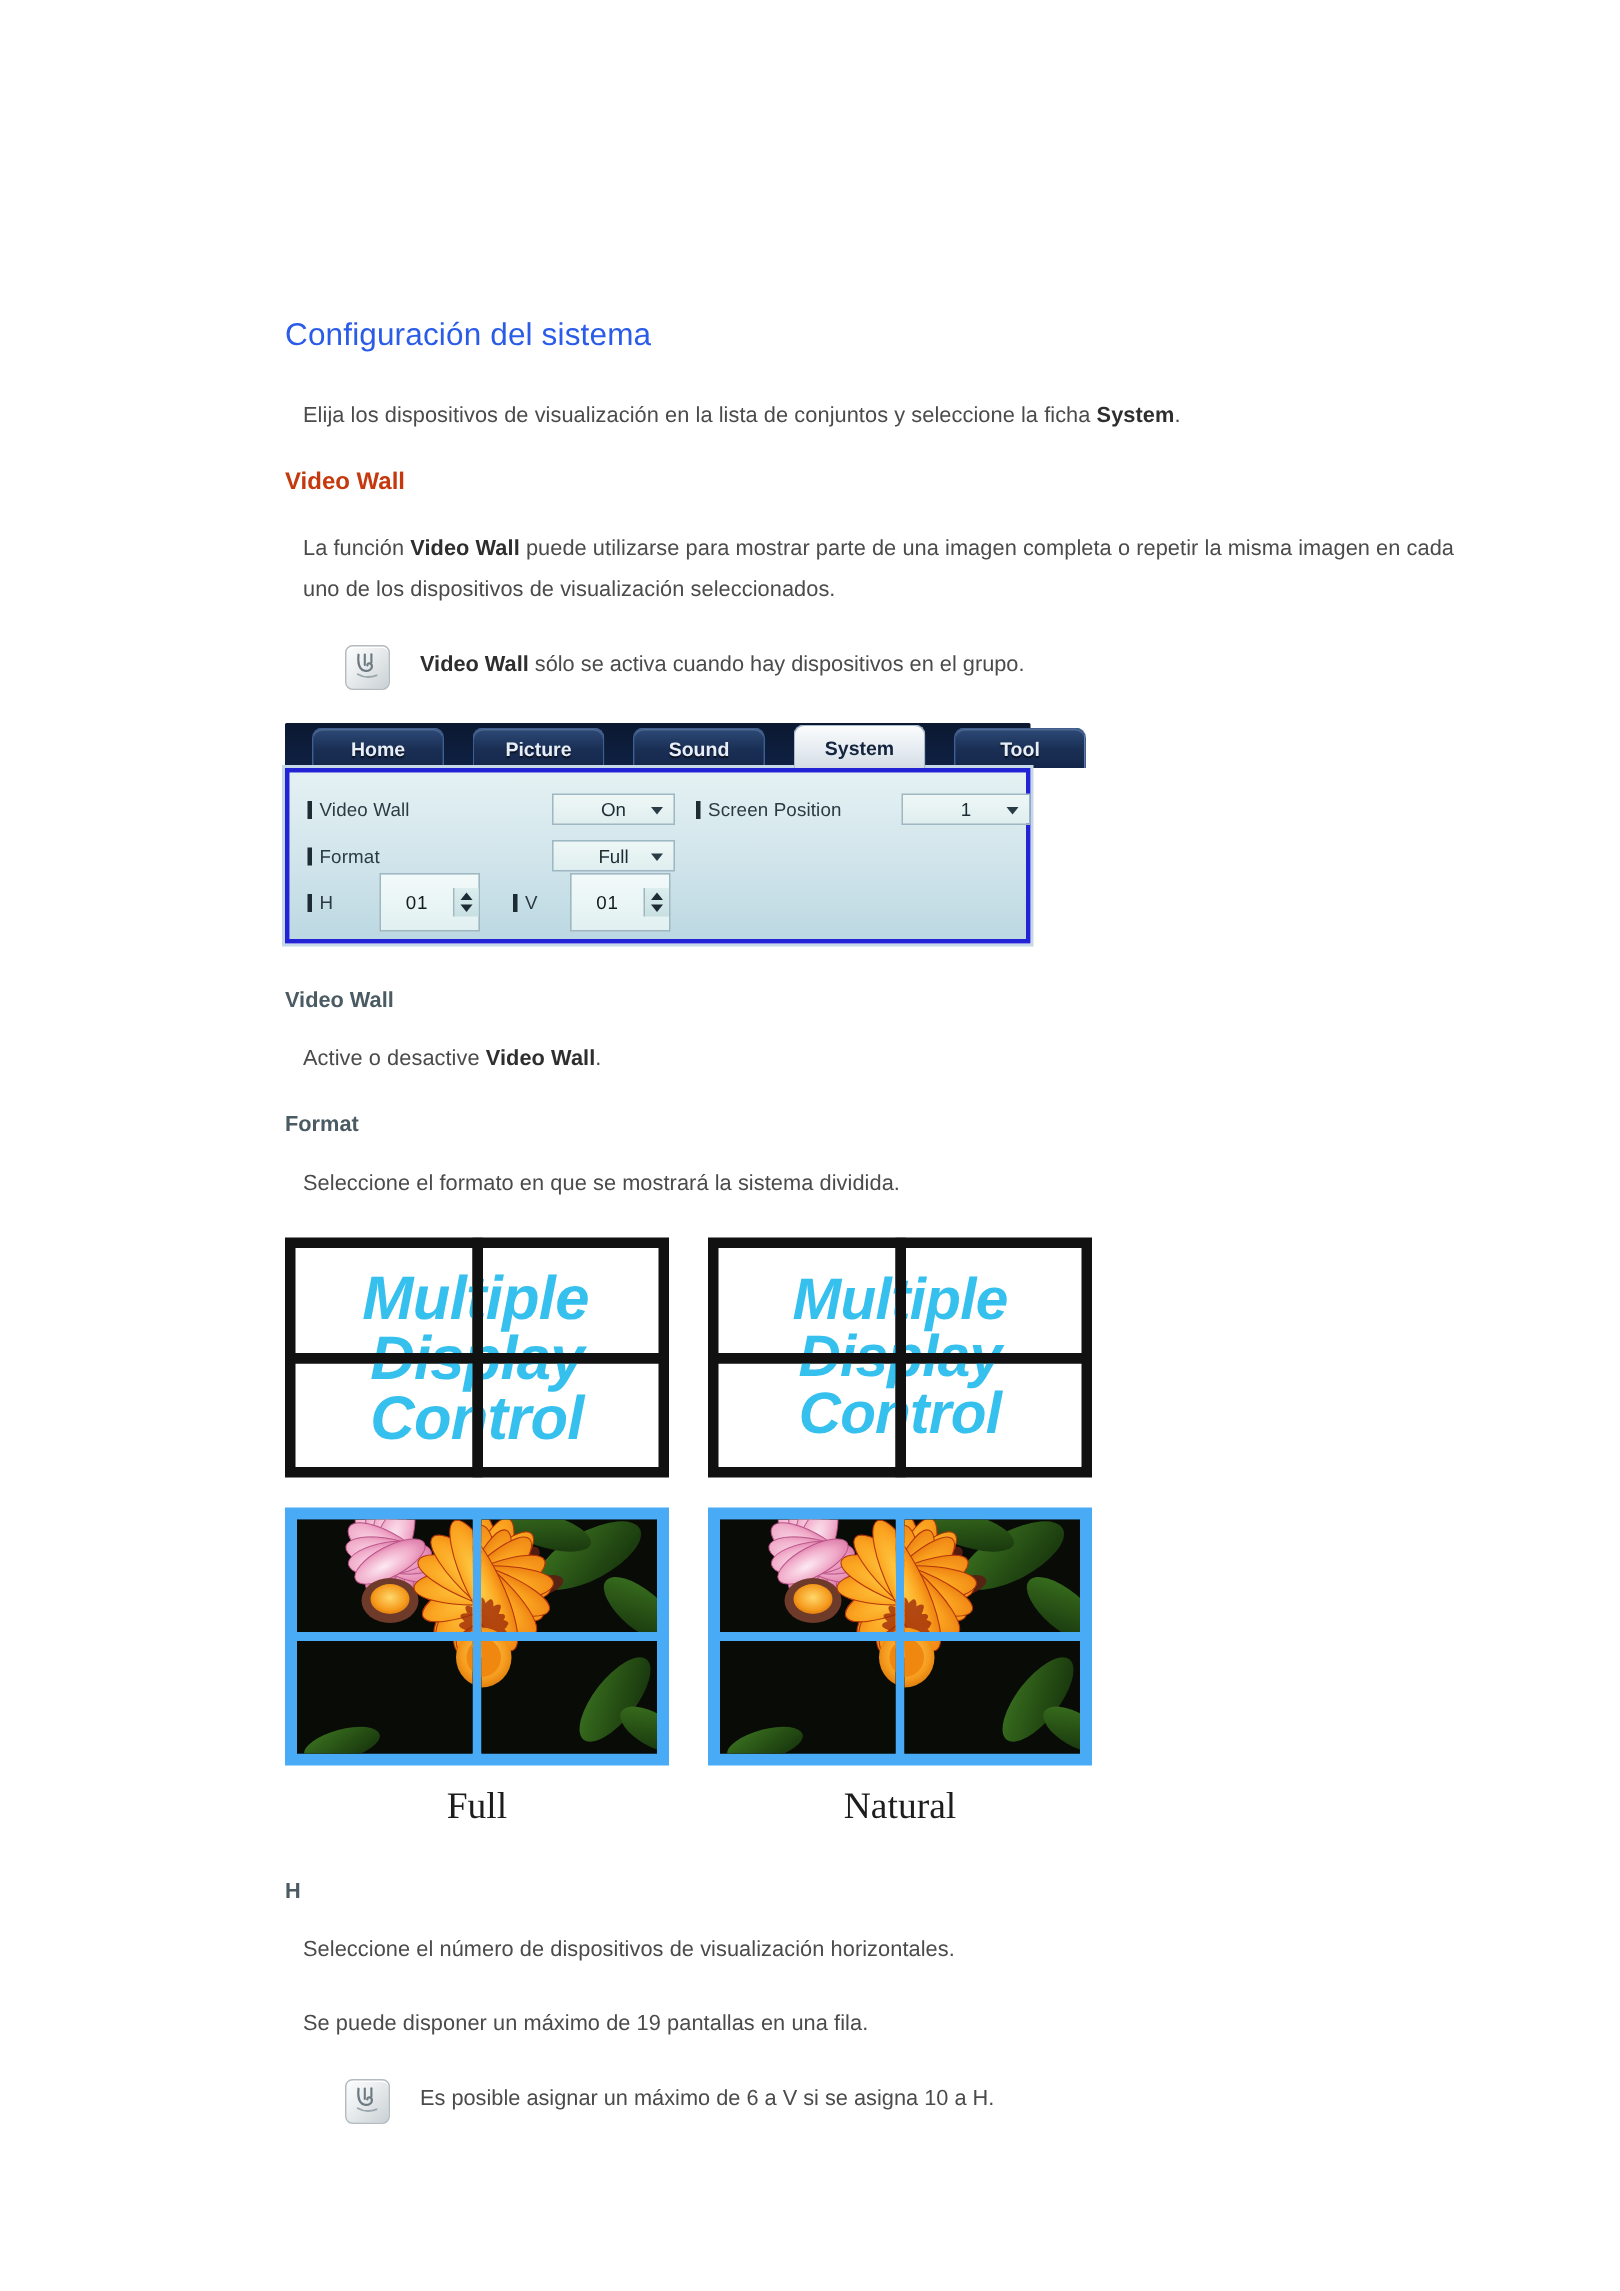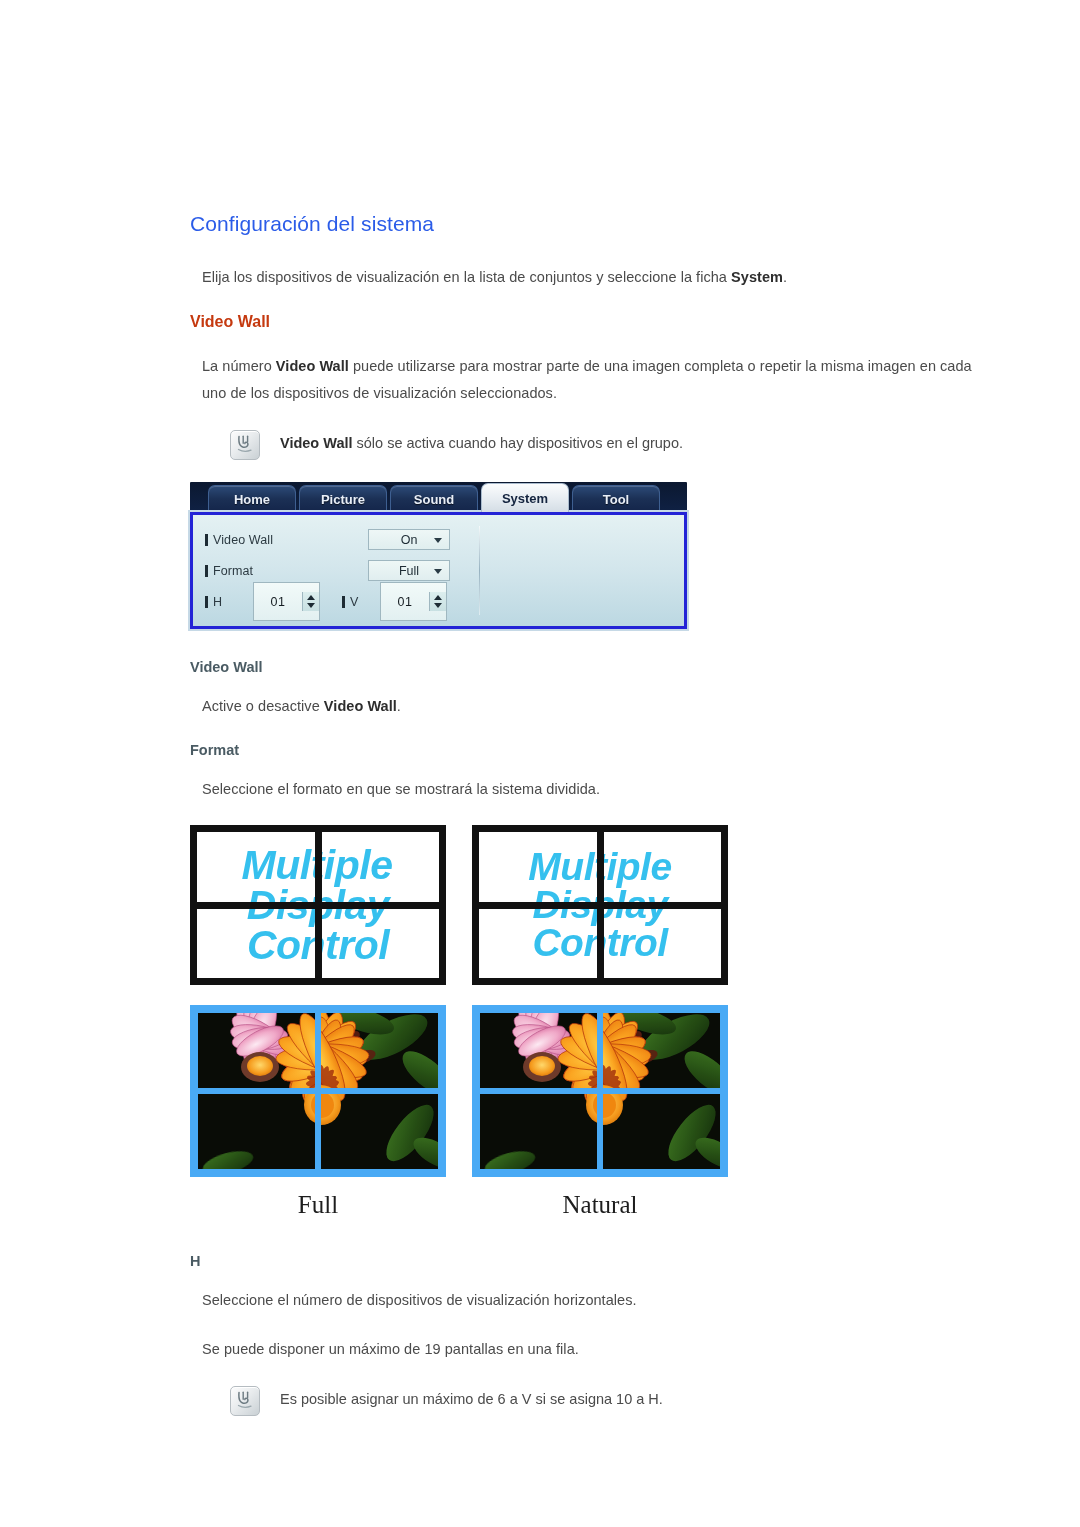--- a/index.html
+++ b/index.html
@@ -93,20 +93,21 @@
     margin: 4px 0 30px 0;
     position: relative;
   }
   .mdc-tabbar {
     display: flex;
     height: 30px;
     align-items: flex-end;
     background: linear-gradient(180deg, #0b1830 0%, #0f2144 100%);
     padding-left: 18px;
     border-radius: 1px;
+    gap: 16px;
   }
   .mdc-tab {
     position: relative;
     height: 27px;
     min-width: 88px;
     margin-right: 3px;
     display: flex;
     align-items: center;
     justify-content: center;
     font-size: 13px;
@@ -468,21 +469,21 @@
 
     <h1 class="doc-title">Configuración del sistema</h1>
 
     <p class="body-text">
       <span>Elija los dispositivos de visualización en la lista de conjuntos y seleccione la ficha </span><b>System</b><span>.</span>
     </p>
 
     <h2 class="sub-orange">Video Wall</h2>
 
     <p class="body-text">
-      <span>La número </span><b>Video Wall</b><span> puede utilizarse para mostrar parte de una imagen completa o repetir la misma imagen en cada uno de los dispositivos de visualización seleccionados.</span>
+      <span>La función </span><b>Video Wall</b><span> puede utilizarse para mostrar parte de una imagen completa o repetir la misma imagen en cada uno de los dispositivos de visualización seleccionados.</span>
     </p>
 
     <div class="note-row">
       <div class="note-icon">
         <svg width="20" height="21" viewBox="0 0 20 21">
           <path d="M4 2.5 C4 2.5 3.4 8.5 5.2 11.2 C6.6 13.3 9.6 13.9 11.6 12.6 C13.4 11.4 13.3 9.1 11.9 8.4 C10.8 7.9 9.7 8.6 9.9 9.6" fill="none" stroke="#6c7a81" stroke-width="1.5" stroke-linecap="round"></path>
           <path d="M8.2 2.3 L8.2 9.3" fill="none" stroke="#6c7a81" stroke-width="1.4" stroke-linecap="round"></path>
           <path d="M12.6 2.2 L12.6 7.6" fill="none" stroke="#6c7a81" stroke-width="1.4" stroke-linecap="round"></path>
           <path d="M3.5 15.5 C7 17.5 12 17.8 16 16.2" fill="none" stroke="#9aa7ad" stroke-width="1.3" stroke-linecap="round"></path>
         </svg>
@@ -551,20 +552,27 @@
                   <span class="sp-dn"></span>
                 </div>
               </div>
             </div>
 
           </div>
 
           <div class="mdc-divider"></div>
 
           <div class="mdc-col-right">
+            <div class="mdc-row-right">
+              <div class="mdc-label mdc-lbl-sp">Screen Position</div>
+              <div class="mdc-select wide">
+                <span>1</span>
+                <span class="caret"></span>
+              </div>
+            </div>
             <div class="mdc-row-right"></div>
           </div>
 
         </div>
       </div>
     </div>
 
     <h3 class="sub-slate">Video Wall</h3>
     <p class="body-text">
       <span>Active o desactive </span><b>Video Wall</b><span>.</span>

